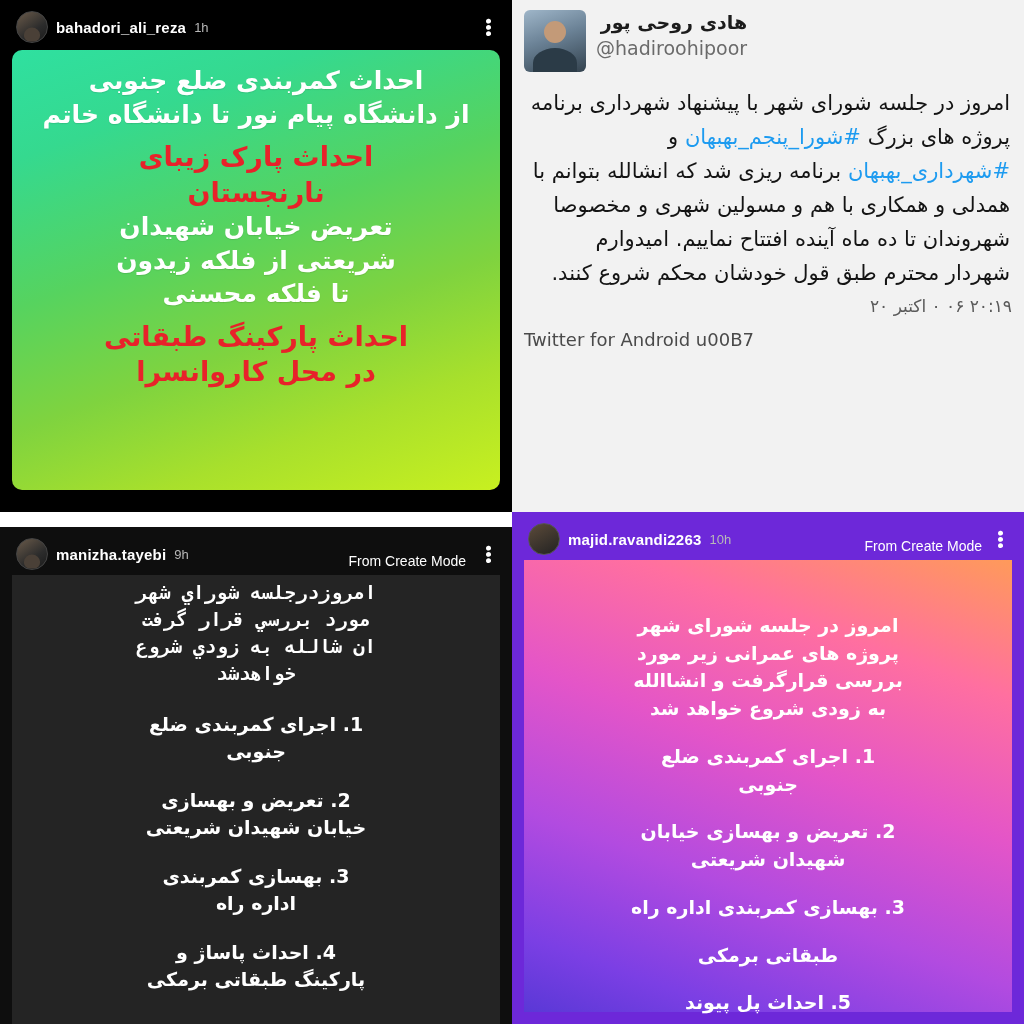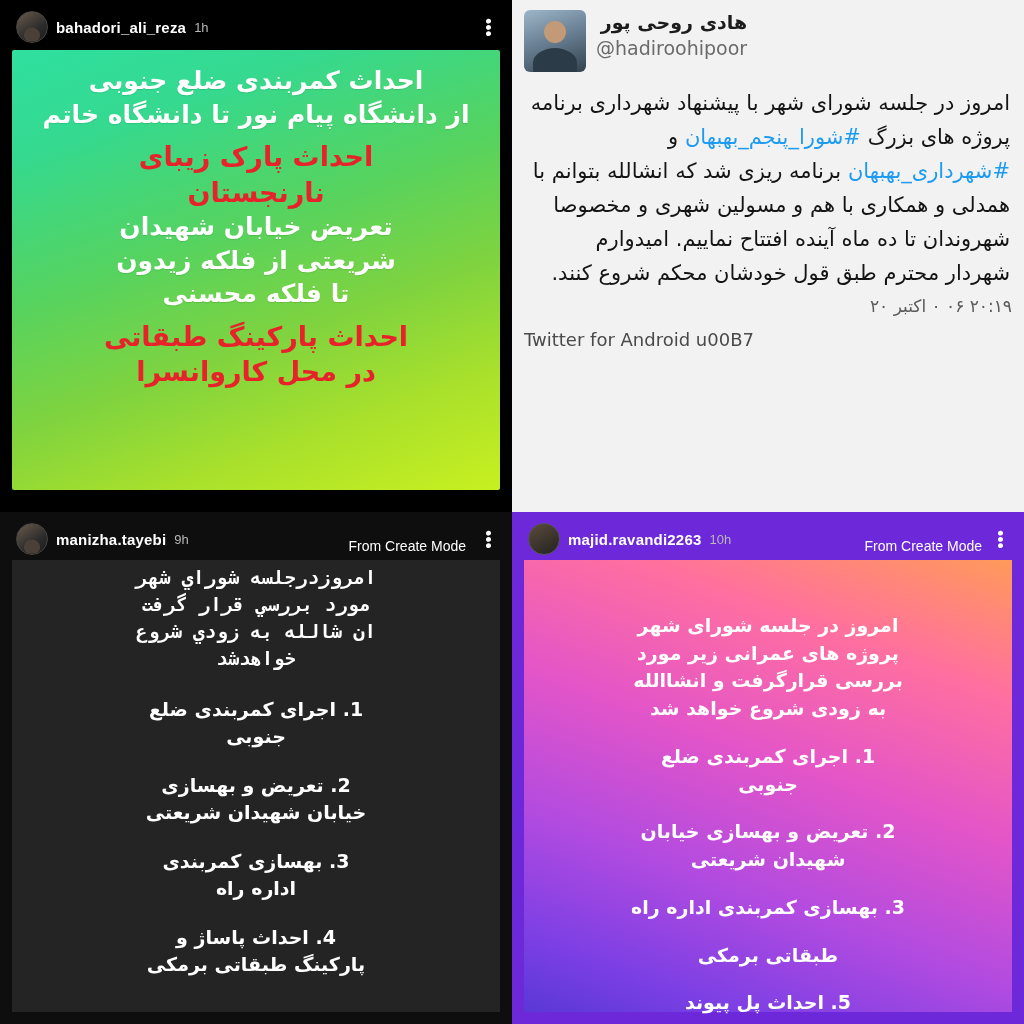--- a/index.html
+++ b/index.html
@@ -74,21 +74,21 @@
     font-size: 18px;
     line-height: 12px;
     letter-spacing: 0;
     padding-right: 6px;
     writing-mode: vertical-rl;
   }
   .story-green {
     margin-top: 6px;
     height: 440px;
     background: linear-gradient(160deg,#2fe0a0 0%, #35d98f 18%, #56d35f 42%, #7fd33f 62%, #a8e02c 80%, #c8f020 100%);
-    border-radius: 2px;
+    border-radius: 10px;
     direction: rtl;
     text-align: center;
     padding: 14px 14px 0 14px;
     box-sizing: border-box;
     font-family: "DejaVu Sans", sans-serif;
   }
   .g-white {
     color: #ffffff;
     font-size: 25px;
     line-height: 1.34;
@@ -174,20 +174,21 @@
     direction: ltr;
     text-align: left;
     margin-top: 13px;
   }
 
   
   .p3 {
     background: #0e0e0e;
     padding: 10px 12px;
     box-sizing: border-box;
+    margin-top: 15px;
   }
   .story-dark {
     margin-top: 4px;
     height: 452px;
     background: #242424;
     direction: rtl;
     text-align: center;
     padding: 6px 30px 0 30px;
     box-sizing: border-box;
     font-family: "DejaVu Sans", sans-serif;

